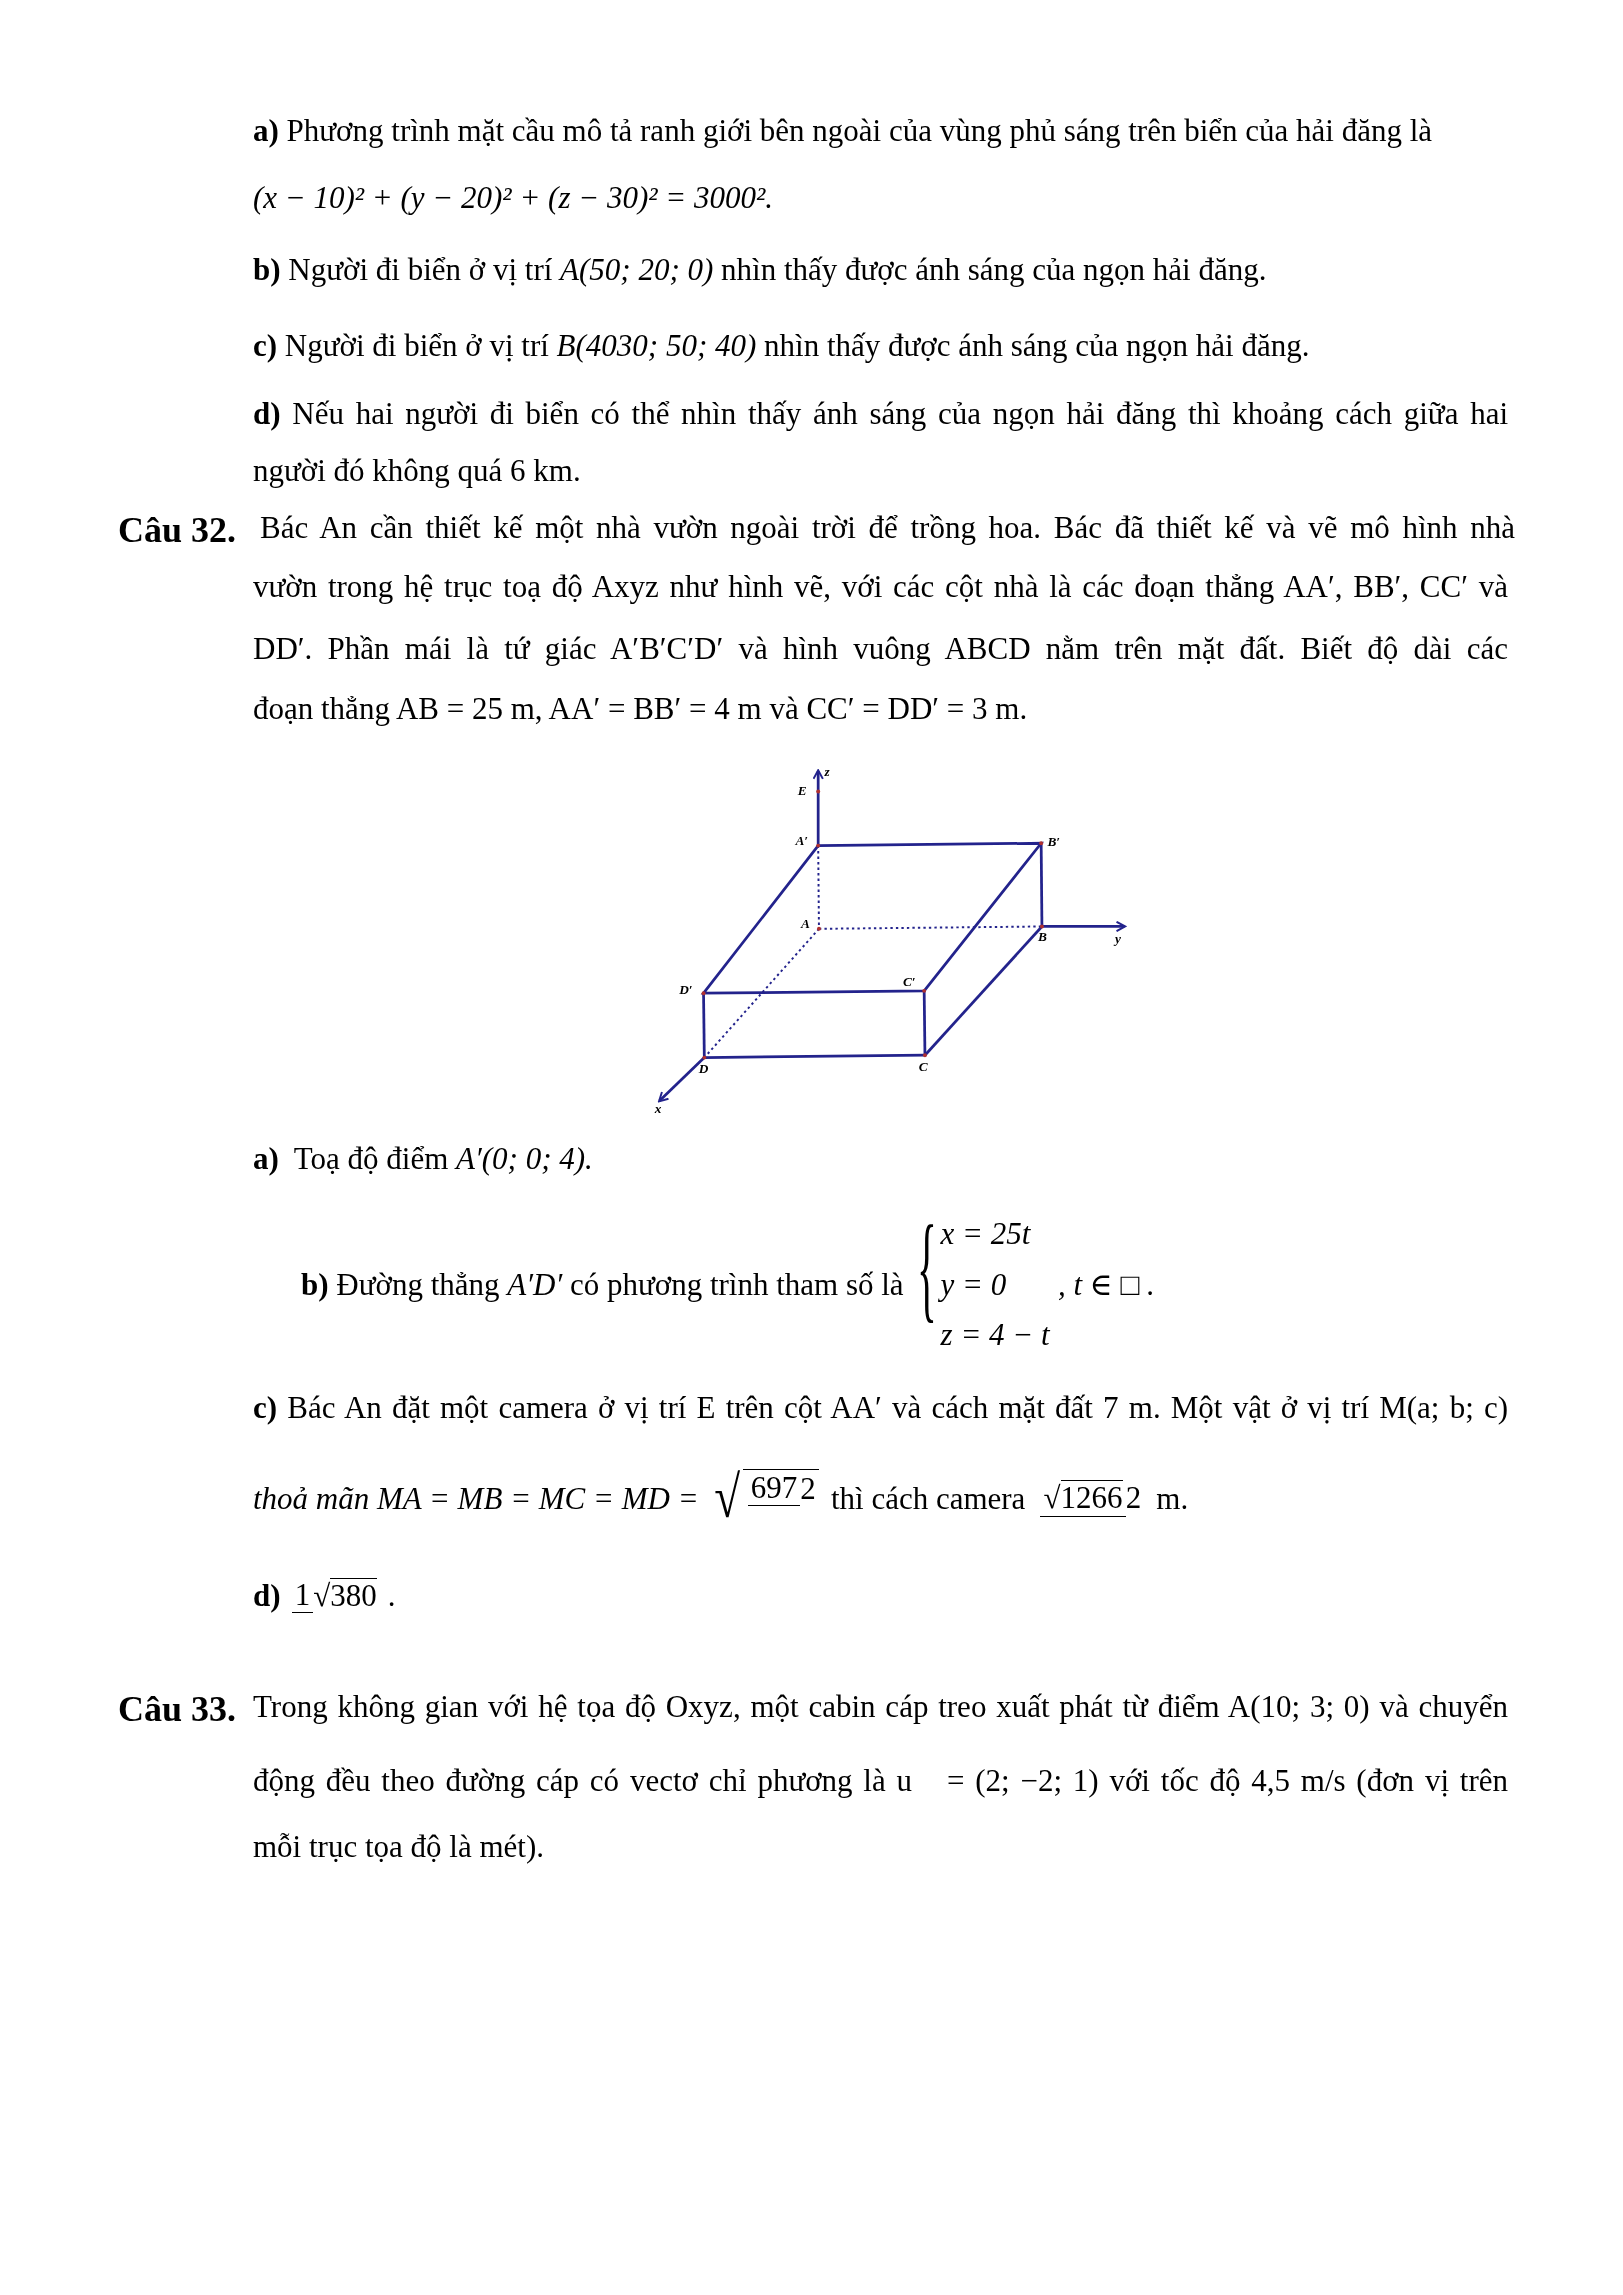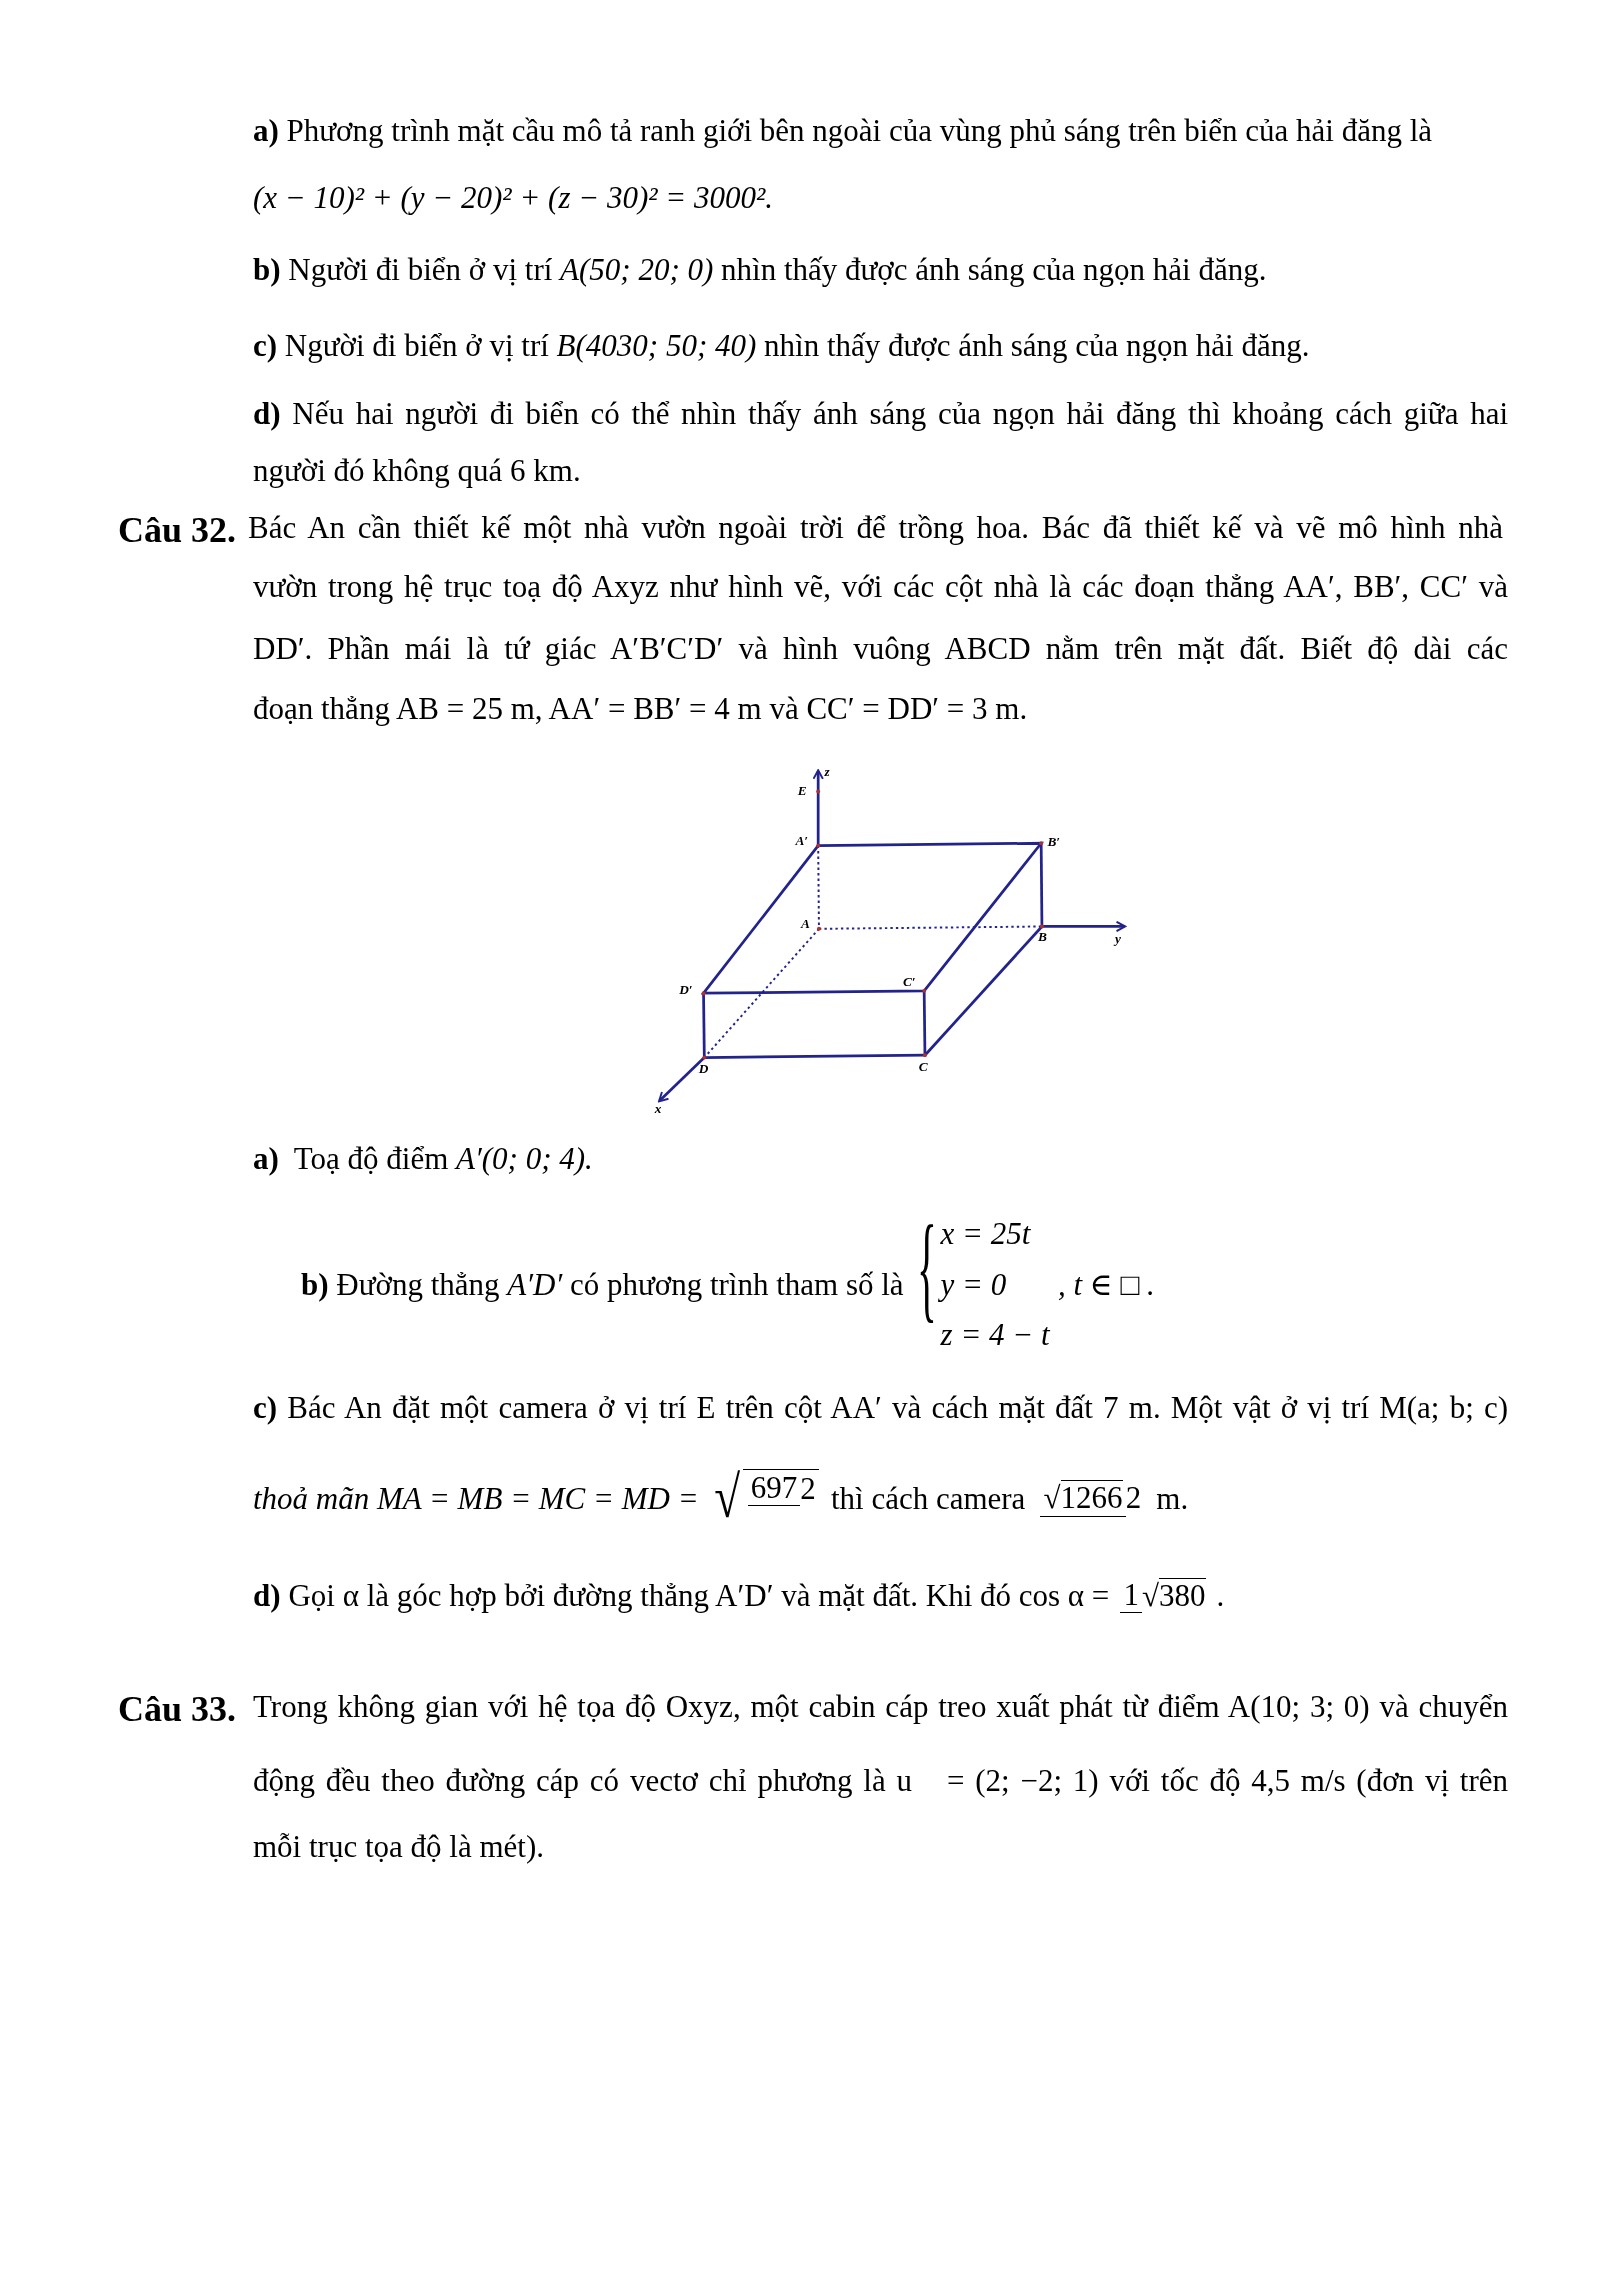--- a/index.html
+++ b/index.html
@@ -45,21 +45,21 @@
   <span>nhìn thấy được ánh sáng của ngọn hải đăng.</span>
 </div>
 
 <div class="line" style="left:253px; top:398px; width:1255px; text-align:justify; text-align-last:justify;">
   <span class="b">d)</span>
   <span>Nếu hai người đi biển có thể nhìn thấy ánh sáng của ngọn hải đăng thì khoảng cách giữa hai</span>
 </div>
 <div class="line" style="left:253px; top:455px;">người đó không quá 6 km.</div>
 
 <div class="num" style="top:512px;">Câu 32.</div>
-<div class="line" style="left:248px; top:512px; width:1255px; text-align:justify; text-align-last:justify;">Bác An cần thiết kế một nhà vườn ngoài trời để trồng hoa. Bác đã thiết kế và vẽ mô hình nhà</div>
+<div class="line" style="left:260px; top:512px; width:1255px; text-align:justify; text-align-last:justify;">Bác An cần thiết kế một nhà vườn ngoài trời để trồng hoa. Bác đã thiết kế và vẽ mô hình nhà</div>
 <div class="line" style="left:253px; top:571px; width:1255px; text-align:justify; text-align-last:justify;">vườn trong hệ trục toạ độ Axyz như hình vẽ, với các cột nhà là các đoạn thẳng AA′, BB′, CC′ và</div>
 <div class="line" style="left:253px; top:633px; width:1255px; text-align:justify; text-align-last:justify;">DD′. Phần mái là tứ giác A′B′C′D′ và hình vuông ABCD nằm trên mặt đất. Biết độ dài các</div>
 <div class="line" style="left:253px; top:693px;">đoạn thẳng AB = 25 m, AA′ = BB′ = 4 m và CC′ = DD′ = 3 m.</div>
 
 <svg style="position:absolute; left:0; top:0;" width="1623" height="2295" viewBox="0 0 2067 2923">
   <defs>
     <marker id="arr" markerWidth="14" markerHeight="14" refX="11" refY="7" orient="auto" markerUnits="userSpaceOnUse">
       <path d="M1,1 L12,7 L1,13" fill="none" stroke="#23238c" stroke-width="2.5"></path>
     </marker>
   </defs>
@@ -151,21 +151,20 @@
           <span>√</span>
           <span class="in">1266</span>
         </span></span>
     <span class="bot">2</span>
   </span>
   <span>m.</span>
 </div>
 
 <div class="line" style="left:253px; top:1578px; display:flex; align-items:center; gap:7.9px;">
   <span class="b">d)</span>
-  <span>Gọi α là góc hợp bởi đường thẳng A′D′ và mặt đất. Khi đó cos α =</span>
   <span class="frac">
     <span class="top">1</span>
     <span class="bot"><span class="sqrt-s">
           <span>√</span>
           <span class="in">380</span>
         </span></span>
   </span>
   <span>.</span>
 </div>
 

